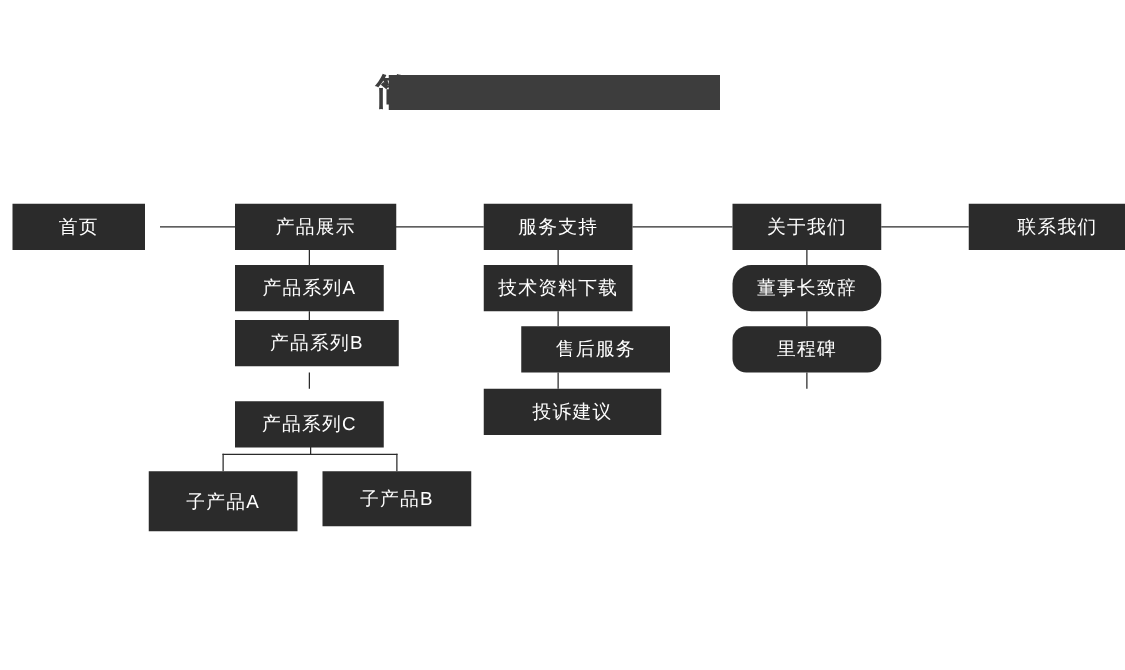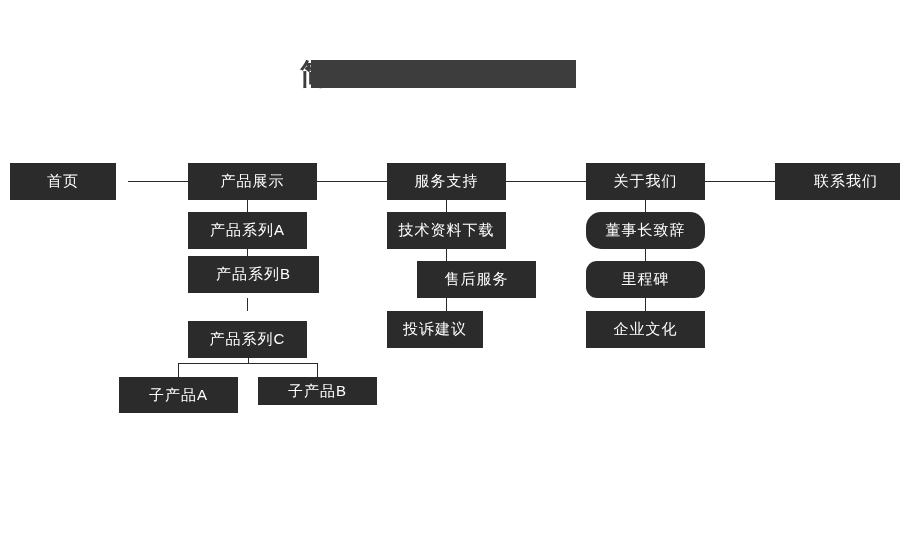--- a/index.html
+++ b/index.html
@@ -104,40 +104,37 @@
 
   <div class="node" style="left:188px; top:212px; width:119px; height:37px;">
       <span>产品系列A</span>
     </div>
   <div class="node" style="left:188px; top:256px; width:131px; height:37px;">
       <span>产品系列B</span>
     </div>
   <div class="node" style="left:188px; top:321px; width:119px; height:37px;">
       <span>产品系列C</span>
     </div>
-  <div class="node" style="left:119px; top:377px; width:119px; height:36px;">
+  <div class="node" style="left:119px; top:377px; width:119px; height:48px;">
       <span>子产品A</span>
     </div>
-  <div class="node" style="left:258px; top:377px; width:119px; height:28px;">
+  <div class="node" style="left:258px; top:377px; width:119px; height:44px;">
       <span>子产品B</span>
     </div>
 
   <div class="node" style="left:387px; top:212px; width:119px; height:37px;">
       <span>技术资料下载</span>
     </div>
   <div class="node" style="left:387px; top:261px; width:119px; height:37px;margin-left:30px;">
       <span>售后服务</span>
     </div>
-  <div class="node" style="left:387px; top:311px; width:96px; height:37px;">
+  <div class="node" style="left:387px; top:311px; width:142px; height:37px;">
       <span>投诉建议</span>
     </div>
 
   <div class="node" style="left:586px; top:212px; width:119px; height:37px;border-radius:15px;">
       <span>董事长致辞</span>
     </div>
   <div class="node" style="left:586px; top:261px; width:119px; height:37px;border-radius:11px;">
       <span>里程碑</span>
     </div>
-  <div class="node" style="left:586px; top:311px; width:119px; height:37px;">
-      <span>企业文化</span>
-    </div>
 
 </div>
 
 </body></html>

